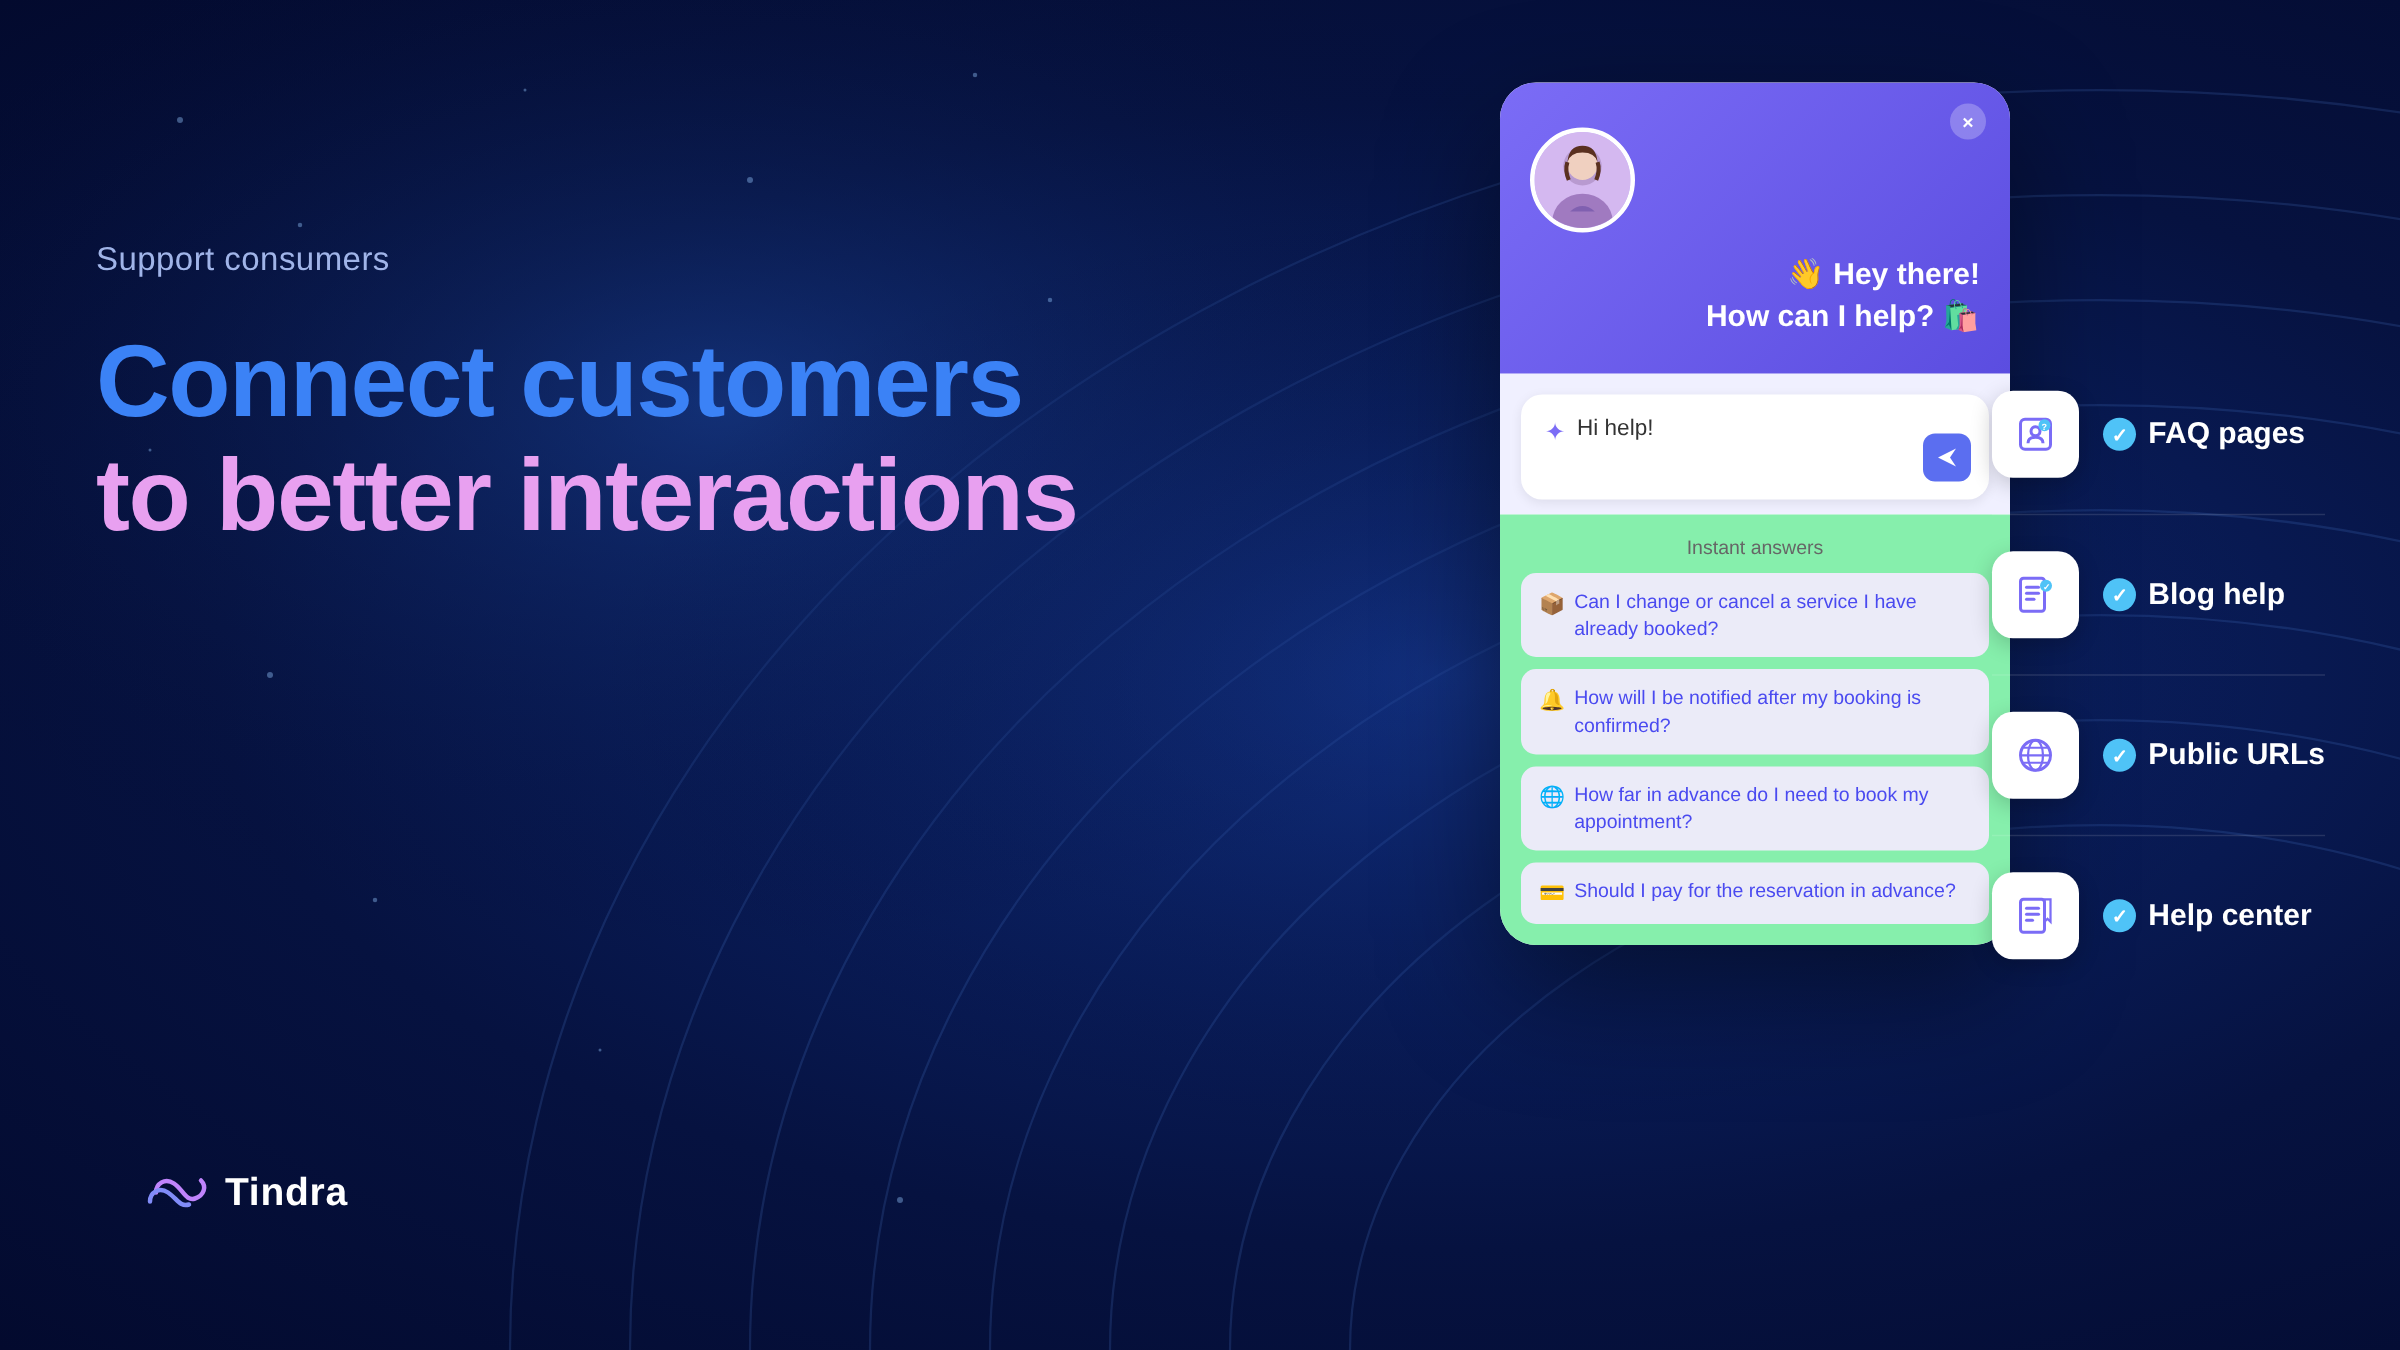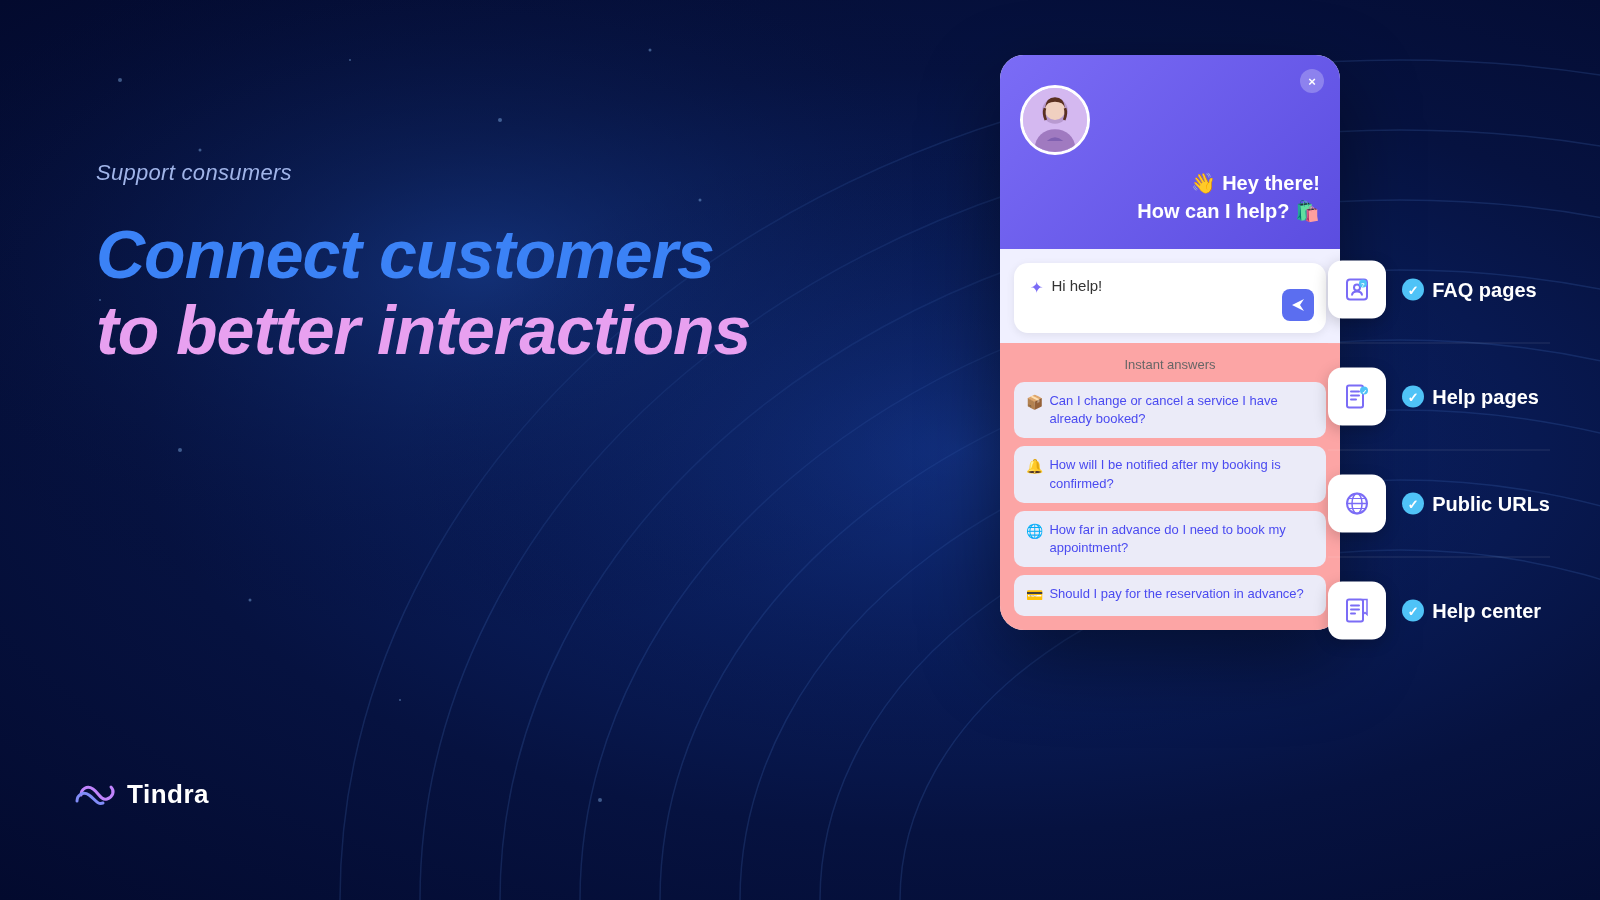--- a/index.html
+++ b/index.html
@@ -16,24 +16,23 @@
     .bg {
       position: absolute;
       inset: 0;
       background: radial-gradient(ellipse at 60% 50%, #0d2a7a 0%, #061240 60%, #030a2e 100%);
       overflow: hidden;
     }
 
     
     .left-section {
       position: absolute;
-      left: 96px;
+      left: 64px;
       top: 160px;
       width: 680px;
-      font-style: italic;
     }
 
     .support-label {
       color: #a0b4e8;
       font-size: 22px;
       font-weight: 500;
       margin-bottom: 30px;
       letter-spacing: 0.3px;
     }
 
@@ -44,21 +43,21 @@
       letter-spacing: -1px;
     }
 
     .headline-line1 { color: #3b82f6; }
     .headline-line2 { color: #f0e870; }
     .headline-line3 { color: #e8a0f0; }
 
     
     .logo {
       position: absolute;
-      left: 73px;
+      left: 96px;
       bottom: 90px;
       display: flex;
       align-items: center;
       gap: 10px;
       text-align: center;
     }
 
     .logo-text {
       color: white;
       font-size: 26px;
@@ -162,21 +161,21 @@
       background: #5b6ef0;
       border-radius: 8px;
       display: flex;
       align-items: center;
       justify-content: center;
       cursor: pointer;
     }
 
     
     .instant-answers {
-      background: #fca5a5;
+      background: #86efac;
       padding: 14px;
     }
 
     .instant-answers-title {
       text-align: center;
       color: #666;
       font-size: 13px;
       font-weight: 500;
       margin-bottom: 10px;
     }
@@ -437,21 +436,21 @@
         <rect x="4" y="3" width="16" height="22" rx="2" stroke="#7b6cf6" stroke-width="2"></rect>
         <line x1="8" y1="9" x2="16" y2="9" stroke="#7b6cf6" stroke-width="2" stroke-linecap="round"></line>
         <line x1="8" y1="13" x2="16" y2="13" stroke="#7b6cf6" stroke-width="2" stroke-linecap="round"></line>
         <line x1="8" y1="17" x2="13" y2="17" stroke="#7b6cf6" stroke-width="2" stroke-linecap="round"></line>
         <circle cx="21" cy="8" r="4" fill="#4fc3f7"></circle>
         <text x="19" y="11" font-size="6" fill="white" font-weight="bold">✓</text>
       </svg>
     </div>
     <div class="sidebar-item-label">
       <div class="check-icon">✓</div>
-      <span>Help pages</span>
+      <span>Blog help</span>
     </div>
   </div>
 
   <div class="sidebar-item">
     <div class="sidebar-icon-box">
       <svg viewBox="0 0 28 28" fill="none">
         <circle cx="14" cy="14" r="10" stroke="#7b6cf6" stroke-width="2"></circle>
         <ellipse cx="14" cy="14" rx="5" ry="10" stroke="#7b6cf6" stroke-width="1.5"></ellipse>
         <line x1="4" y1="14" x2="24" y2="14" stroke="#7b6cf6" stroke-width="1.5"></line>
         <line x1="6" y1="9" x2="22" y2="9" stroke="#7b6cf6" stroke-width="1.2"></line>

